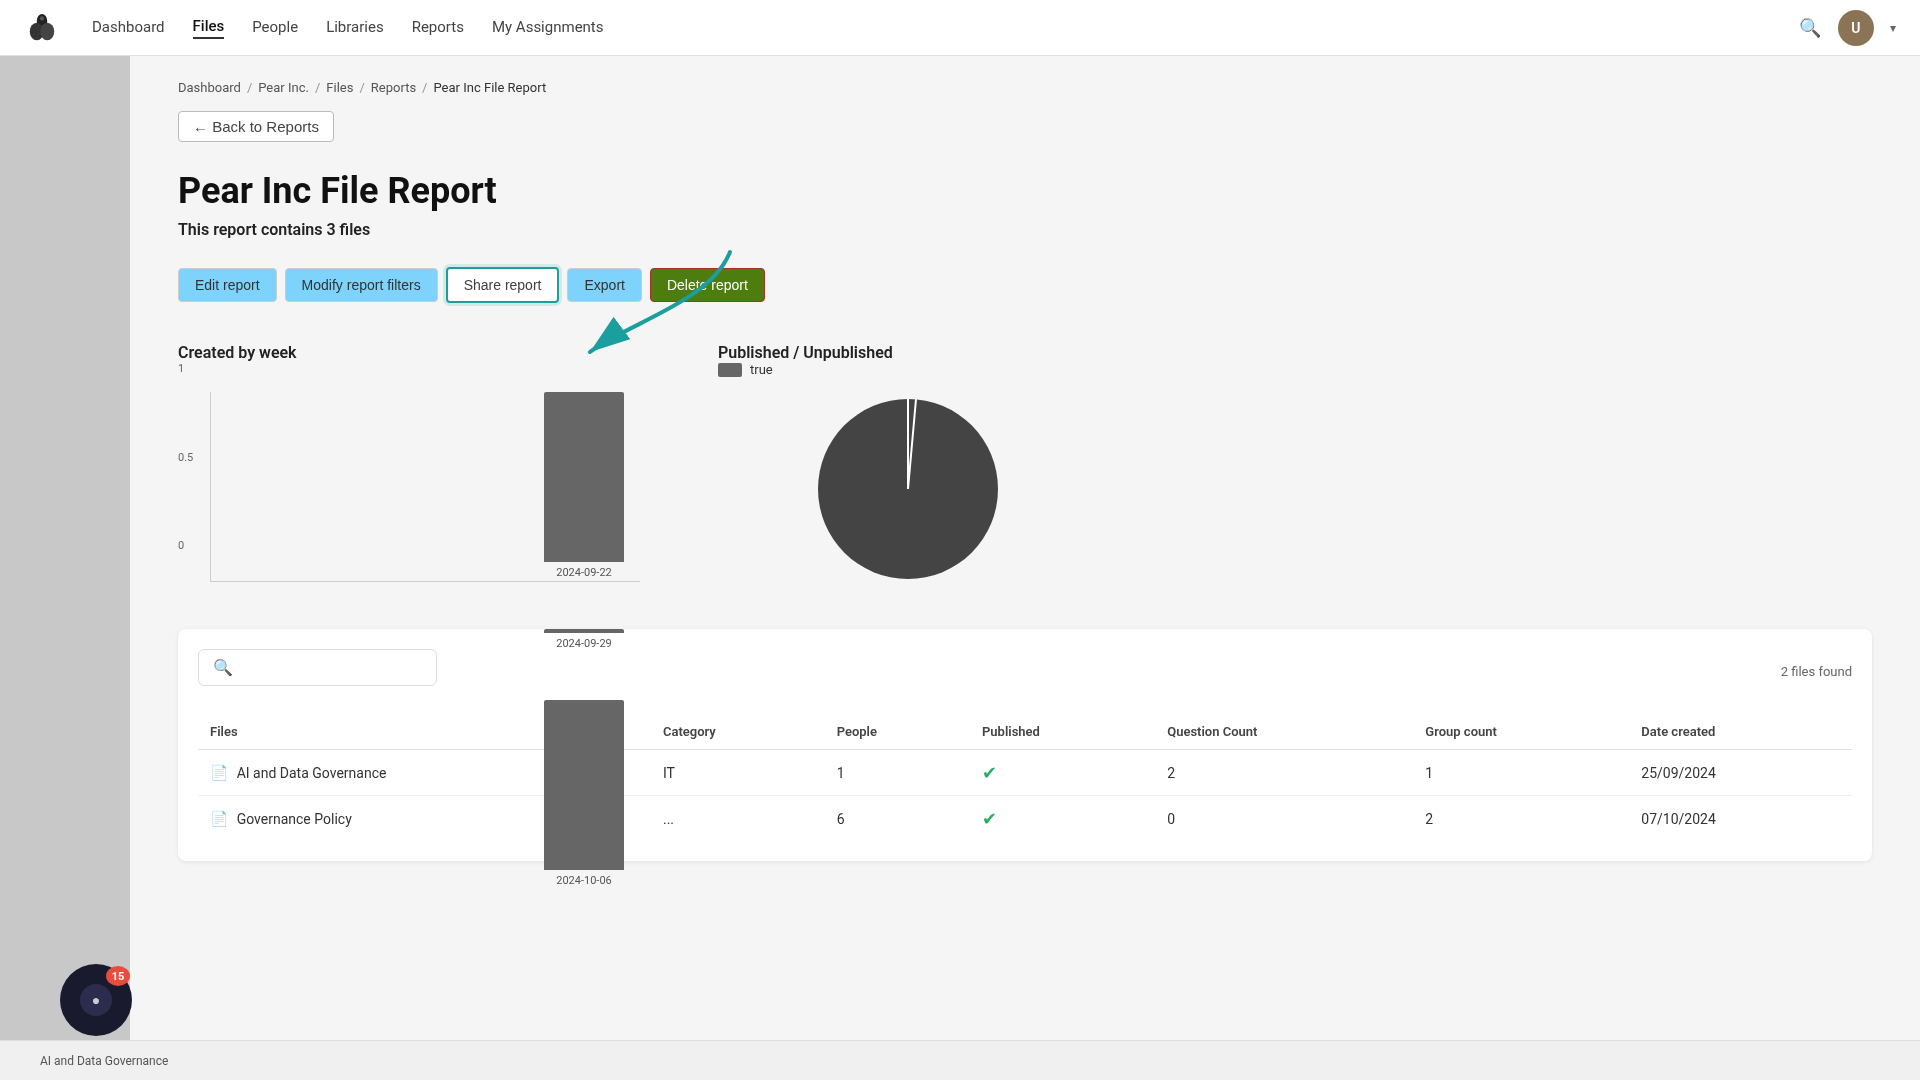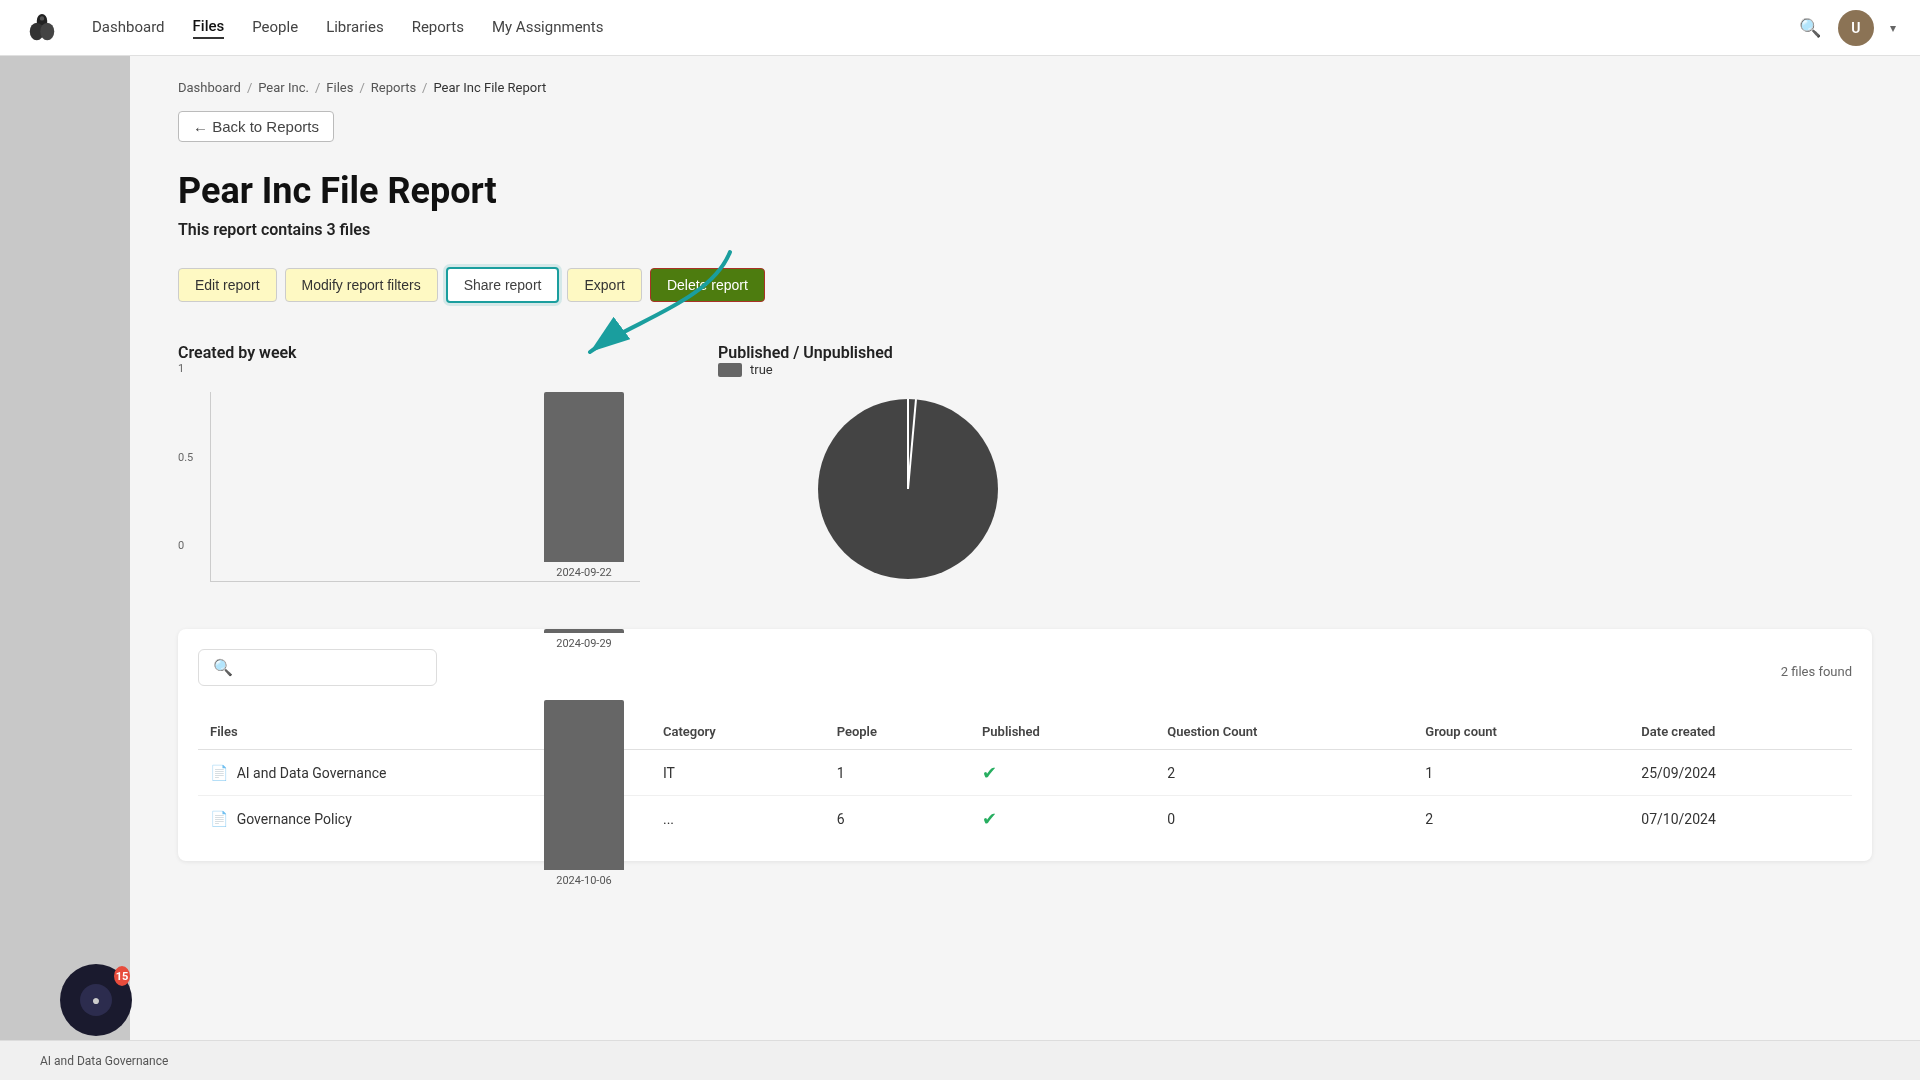--- a/index.html
+++ b/index.html
@@ -151,21 +151,21 @@
       gap: 8px;
       margin-bottom: 40px;
       align-items: center;
     }
     .btn {
       padding: 8px 16px;
       border-radius: 4px;
       font-size: 14px;
       cursor: pointer;
       border: 1px solid #ccc;
-      background: #fef9c3;
+      background: #7dd3fc;
       color: #333;
     }
     .btn-share {
       background: #fff;
       border: 2px solid #1a9e9e;
       color: #404040;
       font-weight: 500;
       position: relative;
       box-shadow: 0 0 0 3px rgba(26,158,158,0.15);
     }
@@ -339,21 +339,21 @@
     }
     .notif-badge {
       position: absolute;
       top: 2px;
       right: 2px;
       background: #e74c3c;
       color: #fff;
       font-size: 11px;
       font-weight: 700;
       border-radius: 50%;
-      width: 16px;
+      width: 24px;
       height: 20px;
       display: flex;
       align-items: center;
       justify-content: center;
     }
 
     
     .search-found-row {
       display: flex;
       align-items: center;

